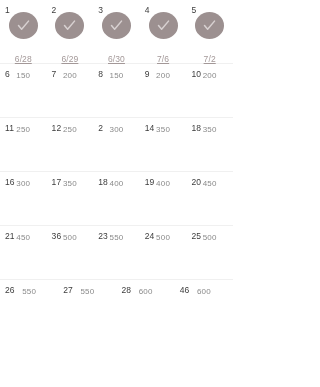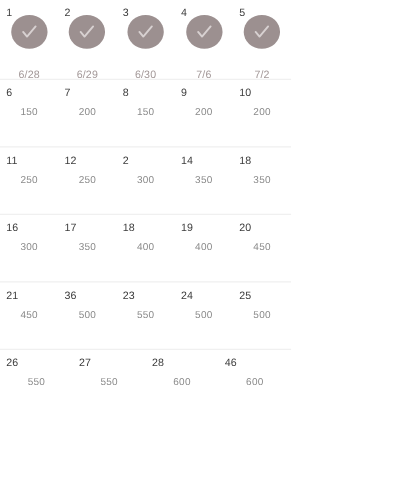--- a/index.html
+++ b/index.html
@@ -66,23 +66,24 @@
     width: 15px;
     height: 15px;
     opacity: 0.72;
   }
   .date-label {
     margin-top: 16px;
     font-size: 8.5px;
     color: #a39898;
     line-height: 1;
     letter-spacing: 0.1px;
+    text-decoration: underline;
   }
   .value-label {
-    margin-top: 22px;
+    margin-top: 8px;
     font-size: 8px;
     color: #8a8a8a;
     line-height: 1;
     letter-spacing: 0.2px;
   }
 </style>
 </head>
 <body>
 
 <div class="calendar">

